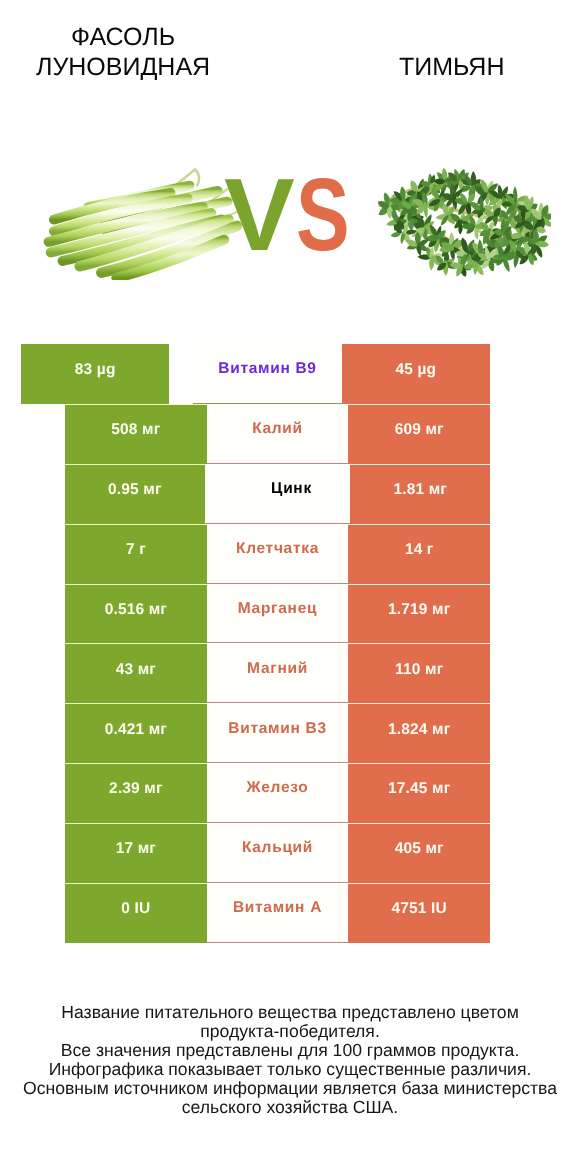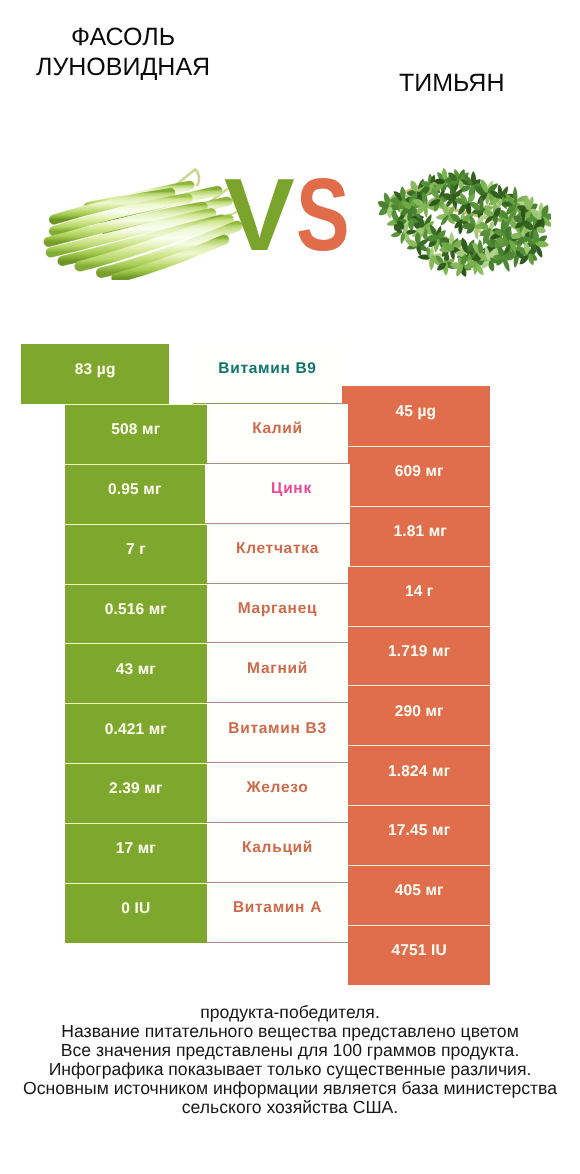--- a/index.html
+++ b/index.html
@@ -8,21 +8,21 @@
        font-family:"Liberation Sans",sans-serif;
        -webkit-font-smoothing:antialiased;
        text-rendering:geometricPrecision;}
   .page{position:relative;width:580px;height:1174px;overflow:hidden;background:#fff;}
 
   
   .title{position:absolute;color:var(--c-title,#0a0a0a);font-size:25px;line-height:30px;
          font-weight:400;white-space:nowrap;}
   #title-left-l1{left:71px;top:22px;}
   #title-left-l2{left:36px;top:52px;}
-  #title-right{left:399px;top:68px;}
+  #title-right{left:399px;top:52px;}
 
   
   .hero-img{position:absolute;}
   #hero-left{left:39px;top:160px;}
   #hero-right{left:378px;top:153px;}
   .vs{position:absolute;left:224px;top:160px;height:110px;
       font-size:103px;line-height:110px;font-weight:700;
       letter-spacing:0px;white-space:nowrap;}
   .vs span{display:inline-block;}
   .vs .v{color:var(--c-vs-v,#7ba42d);transform:scaleX(1.03);transform-origin:left center;}
@@ -30,21 +30,21 @@
 
 
   
   .table{position:absolute;left:21px;top:344px;width:469px;}
   .row{display:flex;height:59.9px;position:relative;}
   .cell{width:179px;height:100%;box-sizing:border-box;
         display:flex;align-items:center;justify-content:center;
         font-size:15.5px;font-weight:700;letter-spacing:0.15px;
         line-height:1;padding-bottom:9px;}
   .cell.left{background:var(--c-green,#7ea72e);color:var(--c-value,#fdfeee);}
-  .cell.right{background:var(--c-orange,#e06e4c);color:#fffaf2;margin-top:42px;}
+  .cell.right{background:var(--c-orange,#e06e4c);color:#fffaf2;}
   .cell.mid{background:var(--c-mid-bg,#fffffc);letter-spacing:0.7px;}
   .row+.row .cell.left{border-top:1.2px solid #eefcbb;margin-left:44px;}
   .row+.row .cell.right{border-top:1.2px solid #fff0dd;}
   .cell.mid{border-bottom:1.2px solid var(--rule);}
 
   
   .note{position:absolute;left:10px;top:1003px;width:560px;text-align:center;
         color:var(--c-note,#161616);font-size:17.6px;line-height:18.95px;font-weight:400;}
   .note div{white-space:nowrap;}
 </style>
@@ -454,47 +454,47 @@
           <path d="M-7.3,0 C-4.4,-3.1 3.6,-3.1 7.3,0 C3.6,3.1 -4.4,3.1 -7.3,0 Z" fill="#2b5419" transform="translate(119,70) rotate(158)"></path>
           <path d="M-5.2,0 C-3.1,-3.8 2.6,-3.8 5.2,0 C2.6,3.8 -3.1,3.8 -5.2,0 Z" fill="#5b9439" transform="translate(122,67) rotate(190)"></path>
           <path d="M-6.3,0 C-3.8,-3.5 3.1,-3.5 6.3,0 C3.1,3.5 -3.8,3.5 -6.3,0 Z" fill="#4e8833" transform="translate(126,62) rotate(271)"></path>
         </g>
     </svg>
   </div>
 
   <div class="table" id="nutrient-table">
       <div class="row">
         <div class="cell left">83 µg</div>
-        <div class="cell mid" style="color: #0f766e; margin-left: 24px; --rule: #8e9666;">Витамин B9</div>
+        <div class="cell mid" style="color: #6d28d9; margin-left: 24px; --rule: #8e9666;">Витамин B9</div>
         <div class="cell right">45 µg</div>
       </div>
       <div class="row">
         <div class="cell left">508 мг</div>
         <div class="cell mid" style="color: rgb(207, 106, 77); --rule: #b08a80;">Калий</div>
         <div class="cell right">609 мг</div>
       </div>
       <div class="row">
         <div class="cell left">0.95 мг</div>
-        <div class="cell mid" style="color: #ec4899; padding-left: 28px; --rule: #b08a80;">Цинк</div>
+        <div class="cell mid" style="color: #000000; padding-left: 28px; --rule: #b08a80;">Цинк</div>
         <div class="cell right">1.81 мг</div>
       </div>
       <div class="row">
         <div class="cell left">7 г</div>
         <div class="cell mid" style="color: rgb(207, 106, 77); --rule: #b08a80;">Клетчатка</div>
         <div class="cell right">14 г</div>
       </div>
       <div class="row">
         <div class="cell left">0.516 мг</div>
         <div class="cell mid" style="color: rgb(207, 106, 77); --rule: #b08a80;">Марганец</div>
         <div class="cell right">1.719 мг</div>
       </div>
       <div class="row">
         <div class="cell left">43 мг</div>
         <div class="cell mid" style="color: rgb(207, 106, 77); --rule: #b08a80;">Магний</div>
-        <div class="cell right">290 мг</div>
+        <div class="cell right">110 мг</div>
       </div>
       <div class="row">
         <div class="cell left">0.421 мг</div>
         <div class="cell mid" style="color: rgb(207, 106, 77); --rule: #b08a80;">Витамин B3</div>
         <div class="cell right">1.824 мг</div>
       </div>
       <div class="row">
         <div class="cell left">2.39 мг</div>
         <div class="cell mid" style="color: rgb(207, 106, 77); --rule: #b08a80;">Железо</div>
         <div class="cell right">17.45 мг</div>
@@ -505,20 +505,20 @@
         <div class="cell right">405 мг</div>
       </div>
       <div class="row">
         <div class="cell left">0 IU</div>
         <div class="cell mid" style="color: rgb(207, 106, 77); --rule: #b08a80;">Витамин A</div>
         <div class="cell right">4751 IU</div>
       </div>
     </div>
 
   <div class="note" id="note">
+      <div>Название питательного вещества представлено цветом</div>
       <div>продукта-победителя.</div>
-      <div>Название питательного вещества представлено цветом</div>
       <div>Все значения представлены для 100 граммов продукта.</div>
       <div>Инфографика показывает только существенные различия.</div>
       <div>Основным источником информации является база министерства</div>
       <div>сельского хозяйства США.</div>
     </div>
 </div>
 
 </body></html>

